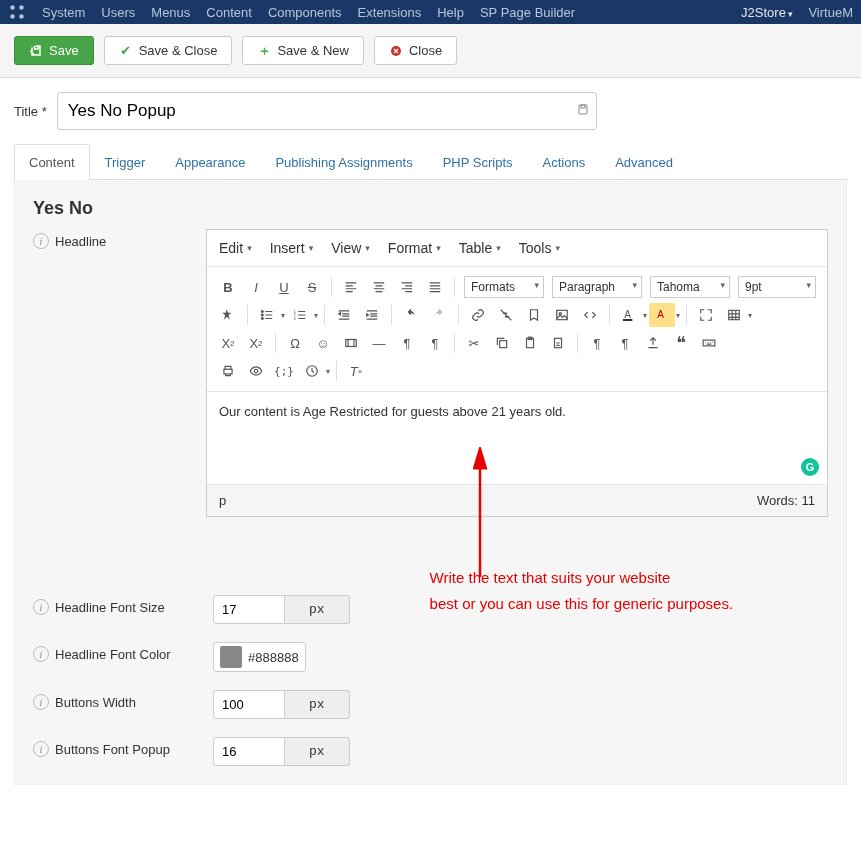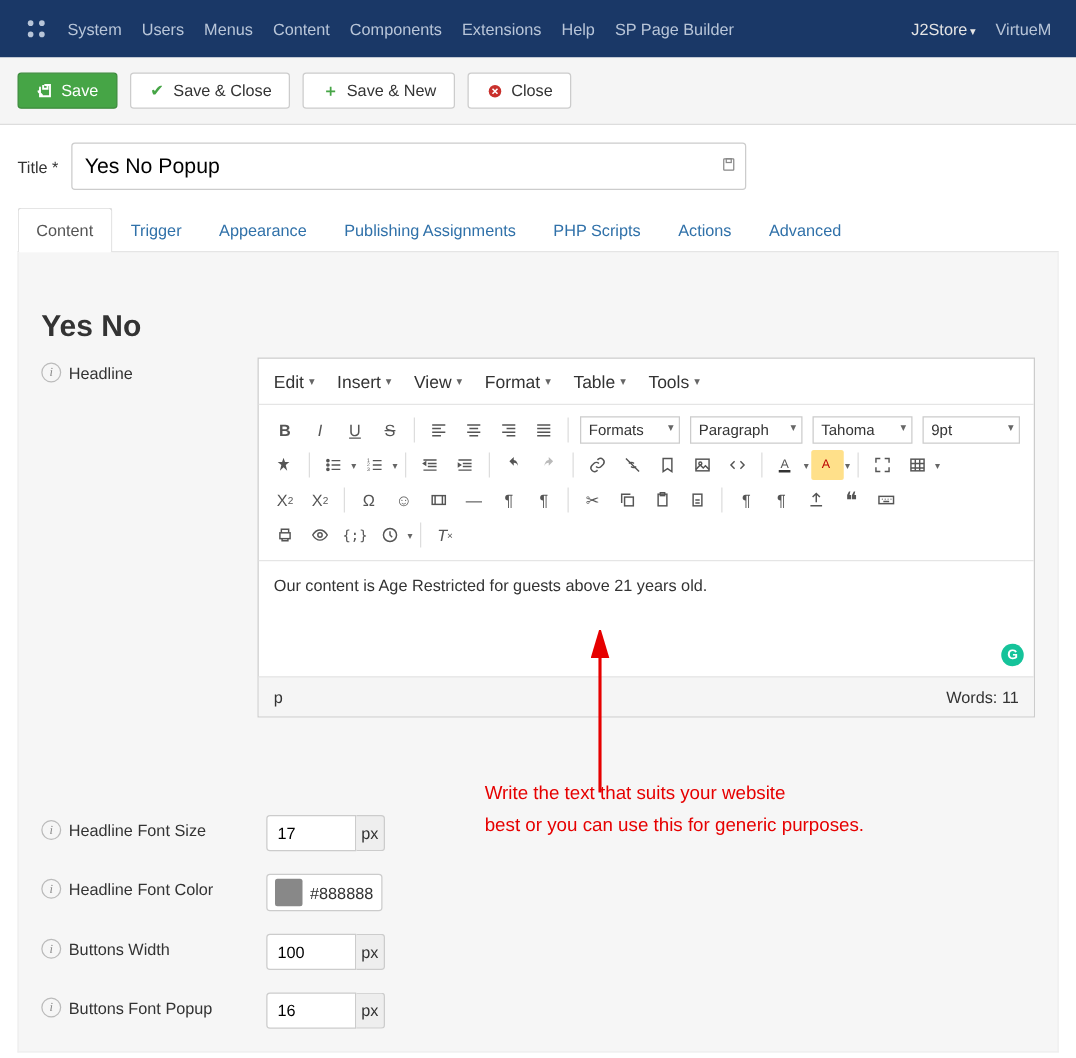--- a/index.html
+++ b/index.html
@@ -1,17 +1,17 @@
 <!DOCTYPE html>
 <html><head>
 <meta charset="utf-8">
 <style>
 * { box-sizing: border-box; margin: 0; padding: 0; }
 body { font-family: -apple-system, BlinkMacSystemFont, "Segoe UI", Arial, sans-serif; font-size: 13px; color: #333; background: #fff; width: 861px; }
-.topnav { background: #1a3867; display: flex; align-items: center; height: 46px; padding: 0 20px; gap: 16px; color: #b8c5d8; font-size: 13px; }
+.topnav { background: #1a3867; display: flex; align-items: center; height: 24px; padding: 0 8px; gap: 16px; color: #b8c5d8; font-size: 13px; }
 .topnav .joomla-icon { width: 18px; height: 18px; display: flex; align-items: center; justify-content: center; }
 .topnav .nav-item { cursor: pointer; }
 .topnav .nav-item.right { margin-left: auto; }
 .topnav .nav-item .caret { font-size: 9px; margin-left: 2px; }
 .toolbar { background: #f5f5f5; border-bottom: 1px solid #ddd; padding: 12px 14px; display: flex; gap: 10px; }
 .btn { display: inline-flex; align-items: center; gap: 6px; padding: 6px 14px; border: 1px solid #ccc; border-radius: 3px; background: #fff; font-size: 13px; cursor: pointer; color: #333; }
 .btn .ico { width: 14px; height: 14px; display: inline-flex; align-items: center; justify-content: center; }
 .btn-save { background: #46a546; border-color: #3d8b3d; color: #fff; }
 .btn-save .ico { color: #fff; }
 .ico-check { color: #46a546; }
@@ -21,21 +21,21 @@
 .page-body { background: #fff; padding: 14px; }
 .title-row { display: flex; align-items: center; gap: 10px; margin-bottom: 14px; }
 .title-row label { font-size: 13px; }
 .title-input { flex: 0 0 540px; position: relative; }
 .title-input input { width: 100%; padding: 8px 30px 8px 10px; border: 1px solid #ccc; border-radius: 3px; font-size: 17px; }
 .title-input .save-icon { position: absolute; right: 8px; top: 50%; transform: translateY(-50%); color: #888; }
 .tabs { display: flex; border-bottom: 1px solid #ddd; gap: 0; }
 .tab { padding: 10px 14px; font-size: 13px; color: #3071a9; cursor: pointer; border: 1px solid transparent; border-bottom: none; margin-bottom: -1px; }
 .tab.active { color: #555; background: #fff; border-color: #ddd; border-bottom-color: #fff; border-radius: 3px 3px 0 0; }
 .panel { background: #f6f6f6; border: 1px solid #eee; border-top: none; padding: 18px; }
-.panel h2 { font-size: 24px; font-weight: bold; margin-bottom: 10px; margin-top: 28px; }
+.panel h2 { font-size: 18px; font-weight: bold; margin-bottom: 10px; }
 .panel .desc { font-size: 13px; color: #555; margin-bottom: 28px; }
 .field-row { display: flex; align-items: flex-start; gap: 10px; margin-bottom: 18px; }
 .field-label { width: 170px; display: flex; align-items: center; gap: 6px; font-size: 13px; padding-top: 4px; }
 .info-ico { width: 16px; height: 16px; border: 1px solid #bbb; border-radius: 50%; display: inline-flex; align-items: center; justify-content: center; font-size: 10px; font-style: italic; color: #888; font-family: serif; }
 .editor-wrap { flex: 1; border: 1px solid #ccc; background: #fff; }
 .editor-menus { display: flex; gap: 18px; padding: 10px 12px; border-bottom: 1px solid #e5e5e5; font-size: 14px; }
 .editor-menu { display: flex; align-items: center; gap: 4px; cursor: pointer; }
 .editor-menu .caret { font-size: 9px; color: #666; }
 .editor-tb { border-bottom: 1px solid #e5e5e5; padding: 6px 8px; }
 .tb-row { display: flex; align-items: center; gap: 2px; flex-wrap: nowrap; padding: 2px 0; }
@@ -47,21 +47,21 @@
 .tb-sel-para { width: 90px; }
 .tb-sel-font { width: 80px; }
 .tb-sel-size { width: 78px; }
 .tb-dd { display: inline-flex; align-items: center; }
 .tb-dd .car { font-size: 8px; margin-left: 1px; color: #666; }
 .editor-body { min-height: 92px; padding: 12px; font-size: 13px; position: relative; }
 .grammarly { position: absolute; right: 8px; bottom: 8px; width: 18px; height: 18px; border-radius: 50%; background: #15c39a; display: flex; align-items: center; justify-content: center; color: #fff; font-size: 11px; font-weight: bold; }
 .editor-status { display: flex; justify-content: space-between; padding: 8px 12px; border-top: 1px solid #e5e5e5; font-size: 13px; background: #f5f5f5; }
 .num-group { display: inline-flex; }
 .num-group input { width: 72px; padding: 6px 8px; border: 1px solid #ccc; border-radius: 3px 0 0 3px; font-size: 13px; }
-.num-group .unit { border: 1px solid #ccc; border-left: none; padding: 6px 4px; background: #eee; border-radius: 0 3px 3px 0; font-size: 13px; }
+.num-group .unit { border: 1px solid #ccc; border-left: none; padding: 6px 24px; background: #eee; border-radius: 0 3px 3px 0; font-size: 13px; font-family: Liberation Mono, monospace; }
 .color-group { display: inline-flex; align-items: center; border: 1px solid #ccc; border-radius: 3px; padding: 3px 6px; gap: 6px; background: #fff; }
 .color-swatch { width: 22px; height: 22px; background: #888888; border-radius: 2px; }
 .annotation { color: #e60000; font-size: 15px; line-height: 1.7; }
 .arrow-svg { position: absolute; pointer-events: none; }
 .text-col-a { fill: #555; }
 .text-col-b { fill: #b00; }
 </style>
 </head>
 <body>
 

